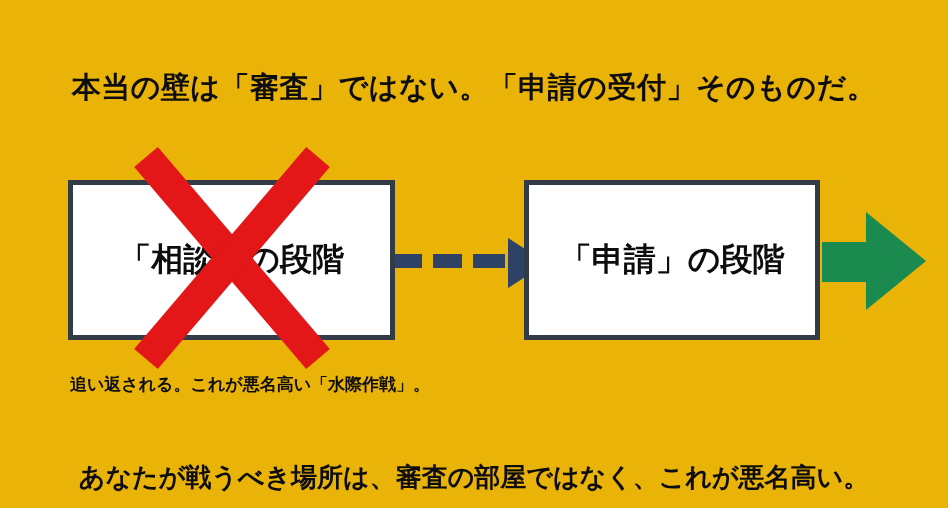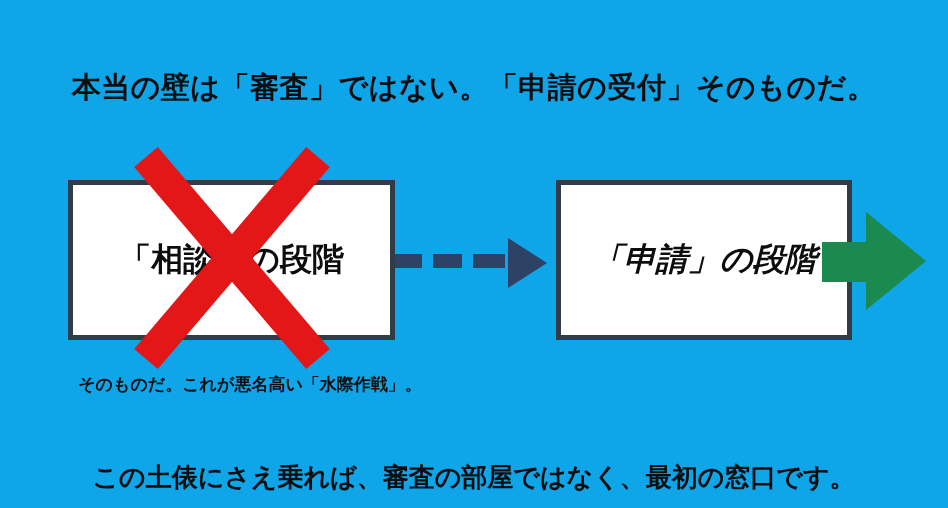--- a/index.html
+++ b/index.html
@@ -3,21 +3,21 @@
 <meta charset="utf-8">
 <style>
   * { margin: 0; padding: 0; box-sizing: border-box; }
   html, body { width: 948px; height: 508px; }
   body { font-family: "Liberation Sans", sans-serif; }
 
   .canvas {
     position: relative;
     width: 948px;
     height: 508px;
-    background: #0ea5e9;
+    background: #eab308;
     overflow: hidden;
     color: #0d0d0d;
   }
 
   .title {
     position: absolute;
     top: 68px;
     left: 0;
     width: 100%;
     text-align: center;
@@ -31,21 +31,21 @@
     position: absolute;
     top: 180px;
     height: 160px;
     background: #ffffff;
     border: 5px solid #323c48;
     display: flex;
     align-items: center;
     justify-content: center;
   }
   .stage-box.left  { left: 68px;  width: 327px; }
-  .stage-box.right { left: 556px; width: 296px; font-style: italic; }
+  .stage-box.right { left: 524px; width: 296px; }
 
   .stage-label {
     font-size: 32px;
     font-weight: 900;
     white-space: nowrap;
   }
 
   .cross-svg {
     position: absolute;
     left: 118px;
@@ -119,21 +119,21 @@
     <line x1="28" y1="14" x2="200" y2="216" stroke-width="31" stroke-linecap="butt" stroke="#e31717"></line>
     <line x1="200" y1="14" x2="28" y2="216" stroke-width="31" stroke-linecap="butt" stroke="#e31717"></line>
   </svg>
 
   <svg class="green-arrow-svg" viewBox="0 0 108 102">
     <rect x="2" y="32" width="48" height="40" fill="#1b8a4e"></rect>
     <polygon points="46,2 106,51 46,100" fill="#1b8a4e"></polygon>
   </svg>
 
   <div class="caption left-caption">
-    <div>そのものだ。これが悪名高い「水際作戦」。</div>
+    <div>追い返される。これが悪名高い「水際作戦」。</div>
   </div>
 
   <div class="caption right-caption">
   </div>
 
-  <div class="footer-message">この土俵にさえ乗れば、審査の部屋ではなく、最初の窓口です。</div>
+  <div class="footer-message">あなたが戦うべき場所は、審査の部屋ではなく、これが悪名高い。</div>
 
 </div>
 
 </body></html>

